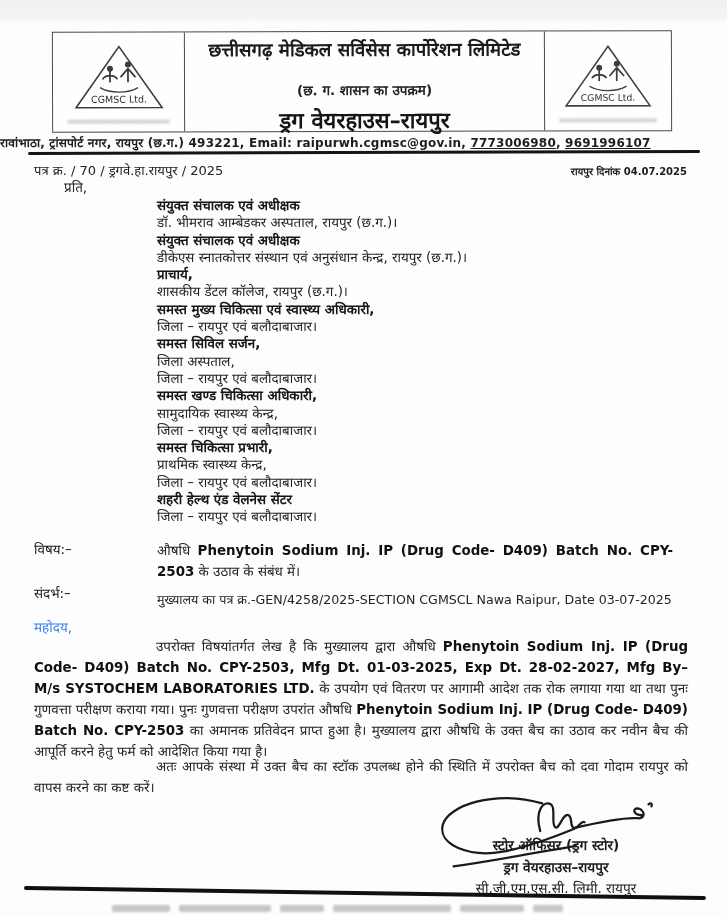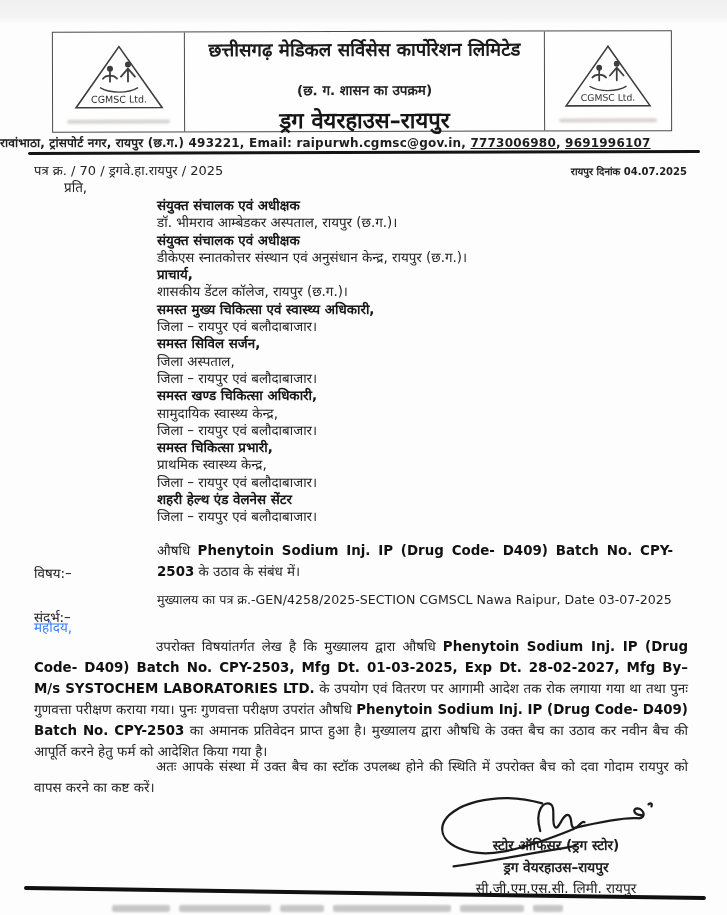--- a/index.html
+++ b/index.html
@@ -45,21 +45,21 @@
     background:#151515;border-radius:2px;transform:rotate(-.15deg);
   }
   
   .letter-no{position:absolute;left:34px;top:161px;font-size:13px;color:#222;}
   .place-date{position:absolute;right:40px;top:164px;font-size:10px;color:#1d1d1d;font-weight:700;}
   .prati{position:absolute;left:34px;top:178px;font-size:13.5px;color:#222;margin-left:30px;}
   
   .recipients{position:absolute;left:157px;top:197px;width:470px;font-size:13.4px;line-height:17.3px;color:#232323;}
   .r-title{font-weight:700;color:#161616;}
   
-  .row-label{position:absolute;left:34px;font-size:13.4px;color:#222;margin-top:24px;}
+  .row-label{position:absolute;left:34px;font-size:13.4px;color:#222;}
   .subject-text{
     position:absolute;left:157px;top:540px;width:516px;
     font-size:13.4px;line-height:21px;text-align:justify;color:#232323;
   }
   .subject-text b{color:#111;}
   .reference-text{
     position:absolute;left:157px;top:591px;width:520px;
     font-size:12.6px;color:#232323;
   }
   

